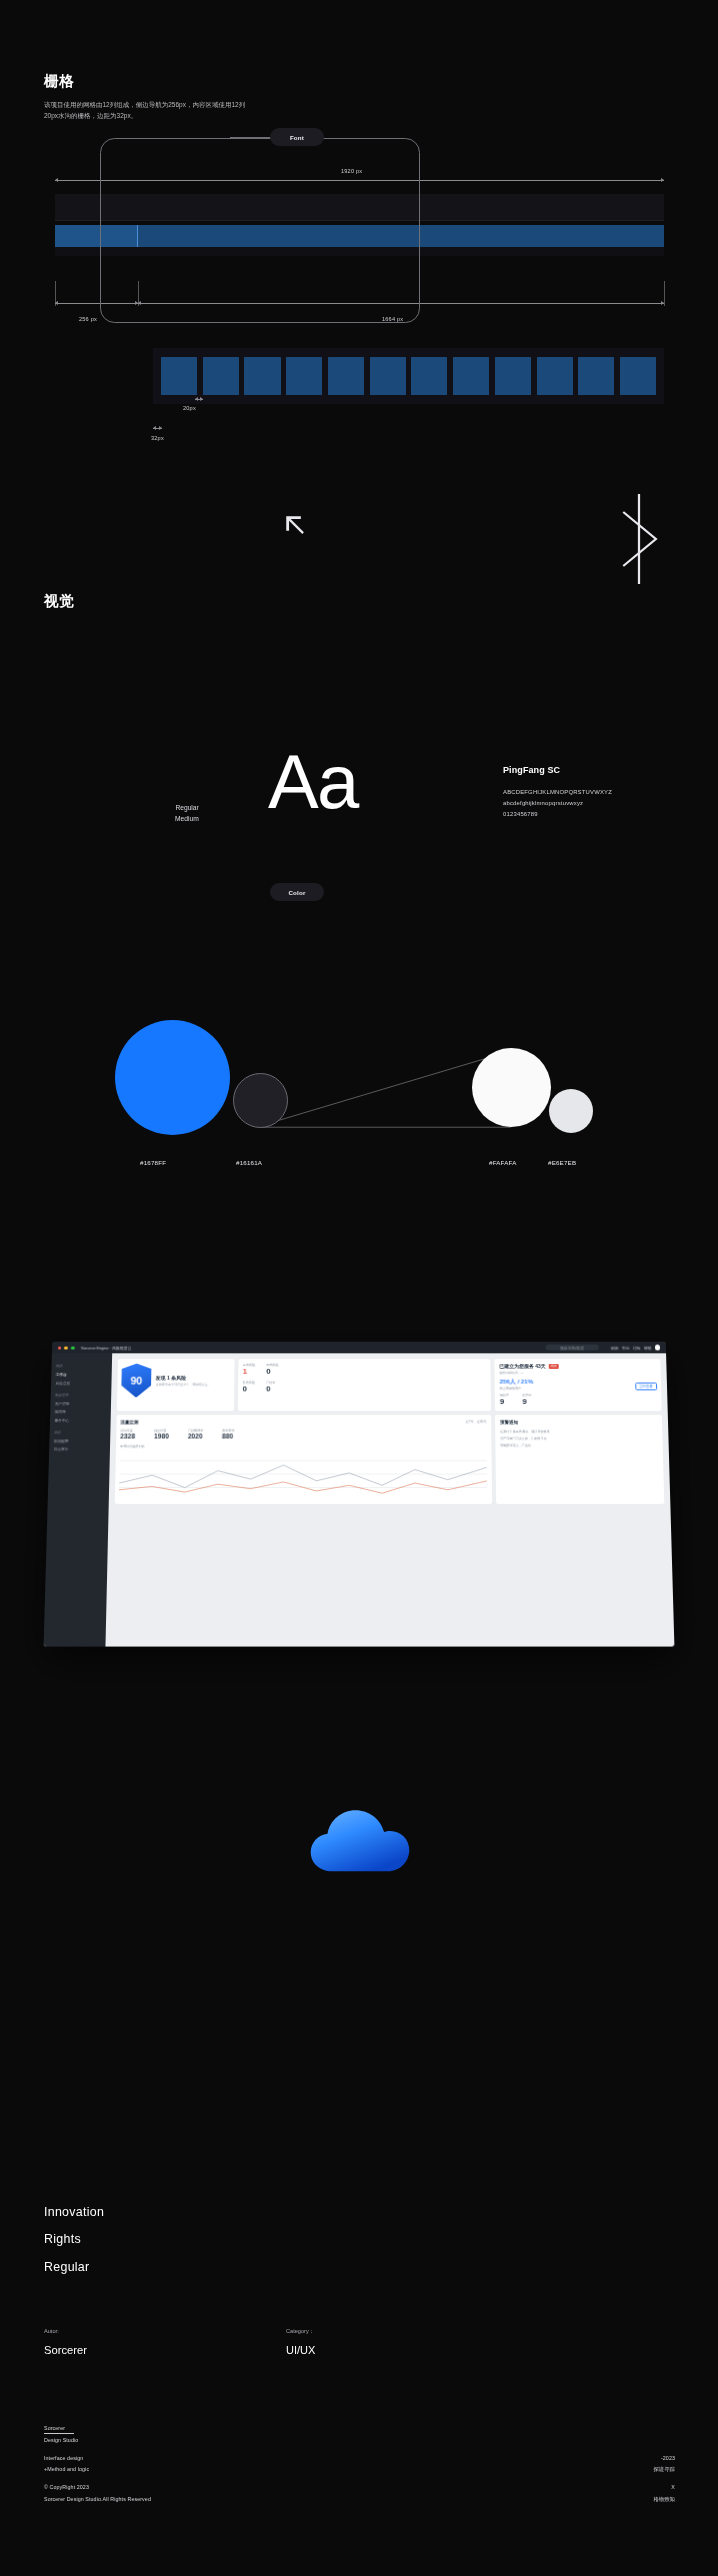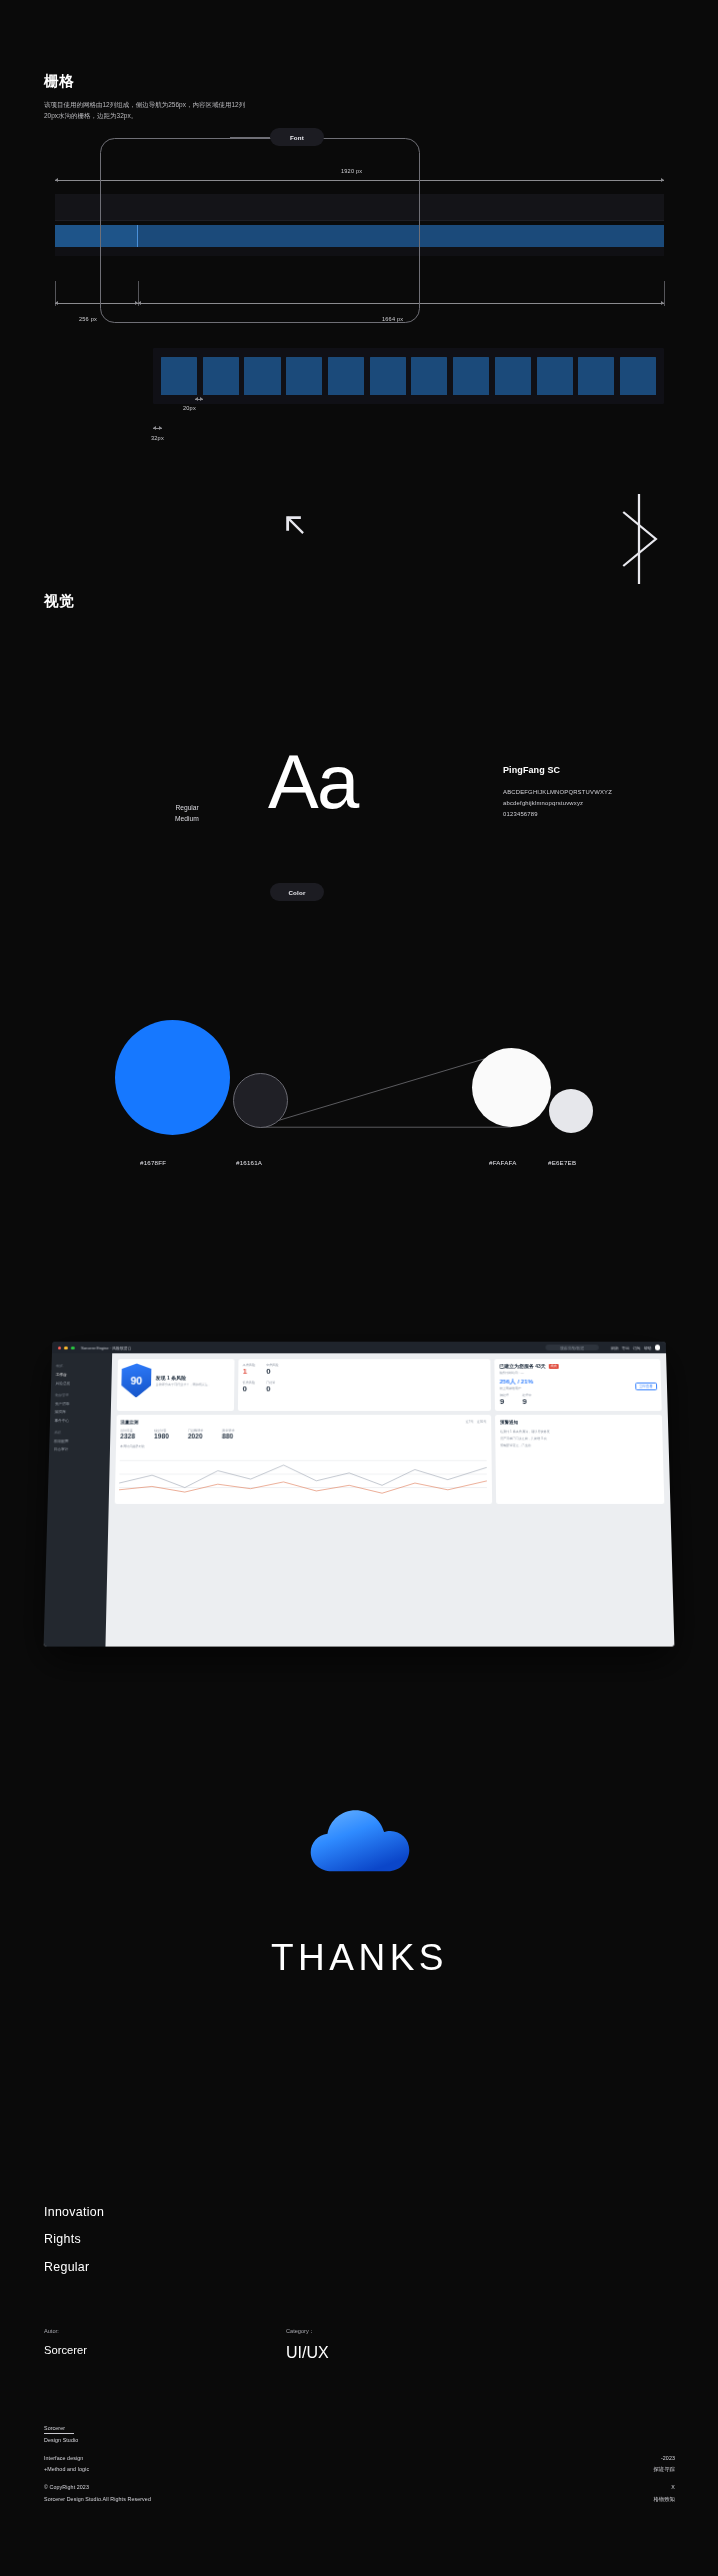--- a/index.html
+++ b/index.html
@@ -180,21 +180,21 @@
   #isb {
     position:absolute; left:44px; top:37px;
     font-size:12.4px; line-height:2.2; font-weight:400; color:#ffffff; letter-spacing:0.3px;
   }
   #arrow-ne { position:absolute; left:284px; top:514px; }
   #bigmark  { position:absolute; left:612px; top:494px; }
 
   #autor-label   { position:absolute; left:44px;  top:2328px; font-size:5.6px; color:#a9a9b0; }
   #autor-value   { position:absolute; left:44px;  top:2344px; font-size:11.2px; color:#ffffff; }
   #cat-label     { position:absolute; left:286px; top:2328px; font-size:5.6px; color:#a9a9b0; }
-  #cat-value     { position:absolute; left:286px; top:2344px; font-size:16px; color:#ffffff; }
+  #cat-value     { position:absolute; left:286px; top:2344px; font-size:11px; color:#ffffff; }
 
   #footer-rule { position:absolute; left:44px; top:2433px; width:30px; height:0.6px; background:#c9c9cf; }
   .foot-l { position:absolute; left:44px; font-size:5.3px; color:#d8d8de; letter-spacing:0.1px; }
   .foot-r { position:absolute; right:44px; font-size:5.3px; color:#d8d8de; letter-spacing:0.1px; text-align:right; }
 </style>
 </head>
 <body>
 
 <section id="grid-section">
 
@@ -436,21 +436,20 @@
       <defs>
         <linearGradient id="cg" x1="0" y1="0" x2="0.6" y2="1">
           <stop offset="0%" stop-color="#6fb6ff"></stop>
           <stop offset="45%" stop-color="#2f8bff"></stop>
           <stop offset="100%" stop-color="#0b46c9"></stop>
         </linearGradient>
       </defs>
       <path fill="url(#cg)" d="M60 122c-22 0-38-15-38-34 0-17 13-31 30-33 4-24 25-42 50-42 24 0 45 16 51 39 3-1 7-2 11-2 19 0 34 15 34 34 0 21-17 38-38 38z"></path>
     </svg>
   </div>
-  <div id="thanks-word">THANKS</div>
 </section>
 
 <section id="outro-section">
   <div id="isb">
     <div>Innovation</div>
     <div>Rights</div>
     <div>Regular</div>
   </div>
 </section>
 

